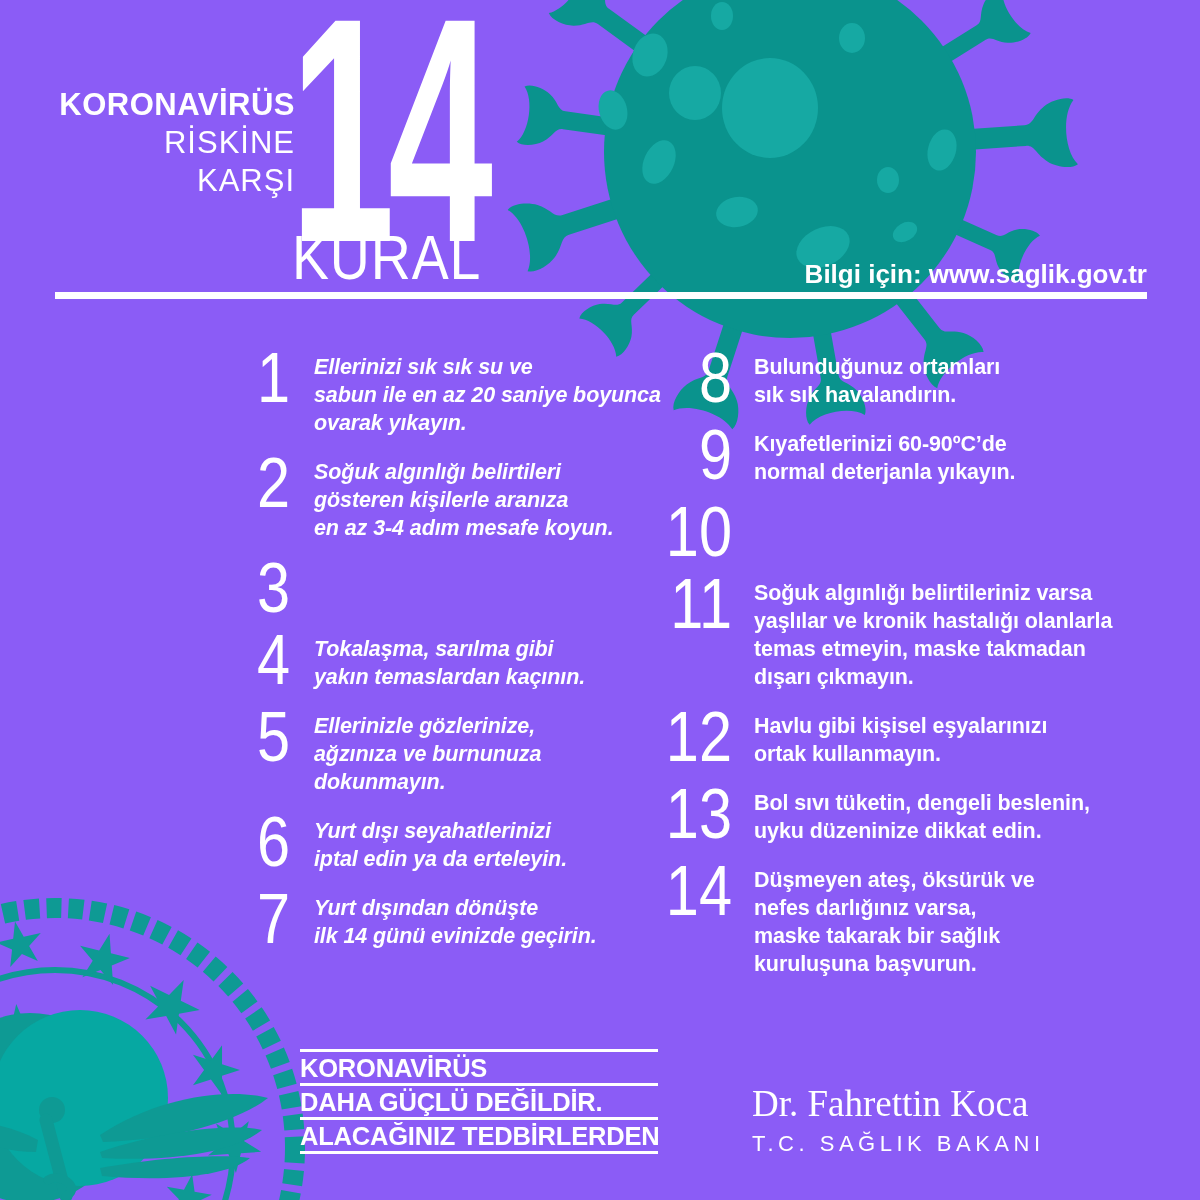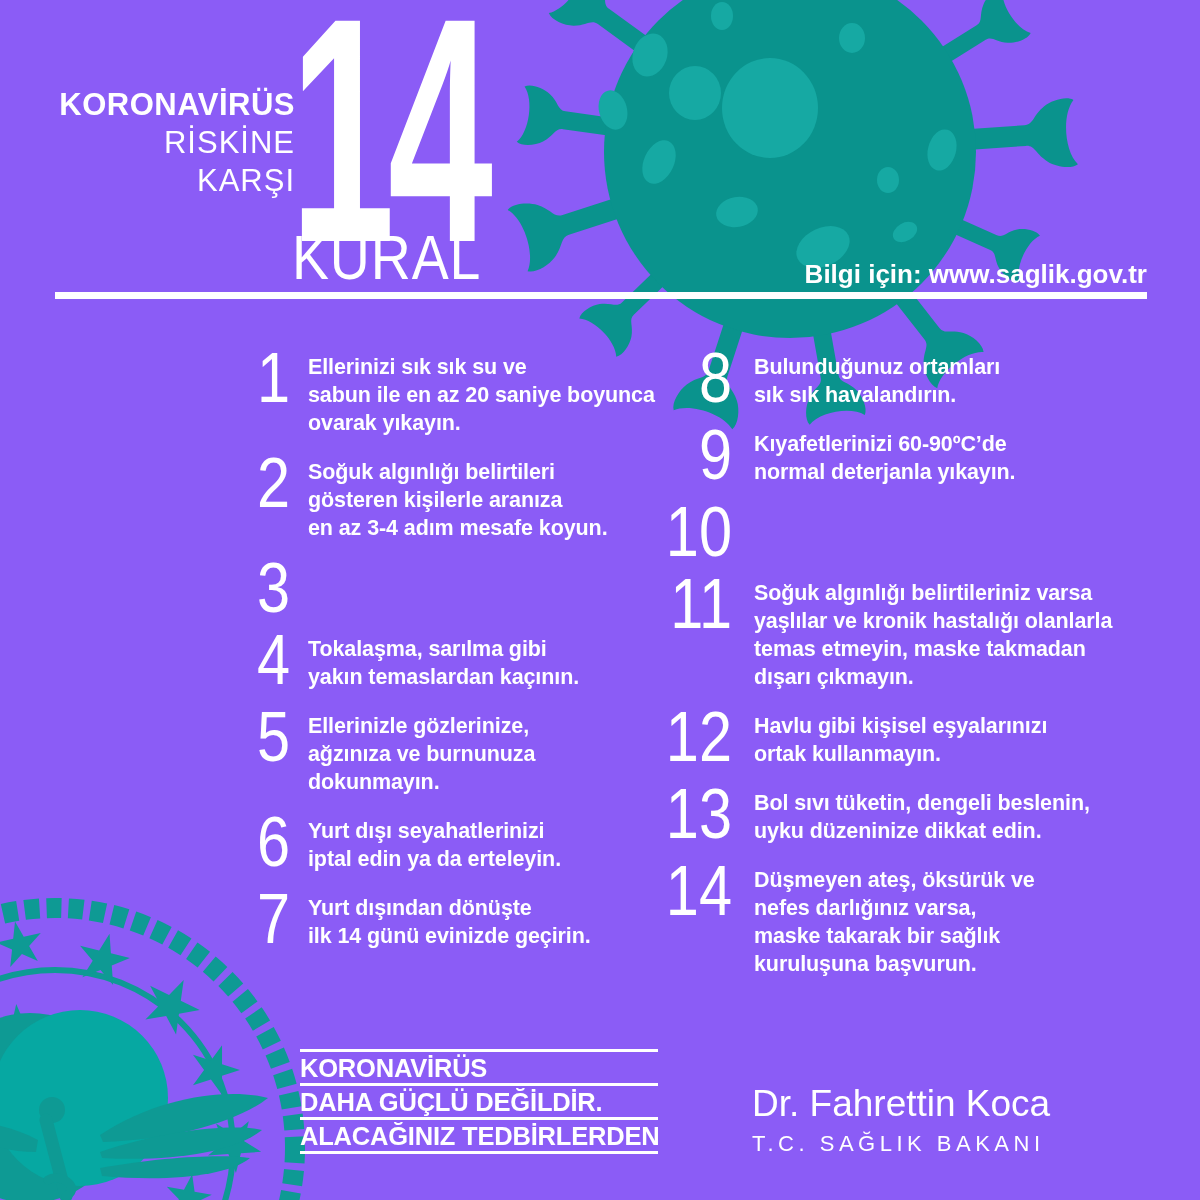--- a/index.html
+++ b/index.html
@@ -33,37 +33,37 @@
   
   .col{position:absolute;}
   .col-left{left:200px;top:352px;width:480px;}
   .col-right{left:642px;top:352px;width:545px;}
   .rule{display:flex;align-items:flex-start;margin-bottom:20px;}
   .rule-number{
     flex:0 0 90px;text-align:right;
     font-size:70px;line-height:52px;font-weight:normal;
     transform:scaleX(0.85);transform-origin:right top;
   }
-  .col-left .rule-text{margin-left:18px;}
+  .col-left .rule-text{margin-left:24px;font-style:italic;}
   .col-right .rule-text{margin-left:22px;}
   .rule-text{
     font-size:21.5px;font-weight:bold;line-height:28px;letter-spacing:-0.1px;
     white-space:pre-line;padding-top:1px;
   }
 
   
   .slogan{position:absolute;left:300px;top:1049px;width:358px;border-top:3px solid #fff;}
   .slogan-line{
     font-size:25.5px;font-weight:bold;line-height:28px;letter-spacing:-0.2px;
     padding:2px 0 1px 0;border-bottom:3px solid #fff;white-space:nowrap;
   }
 
   
   .signature{position:absolute;left:752px;top:1084px;}
-  .sig-name{font-size:37px;font-weight:normal;line-height:40px;}
+  .sig-name{font-size:37px;font-weight:normal;line-height:40px;font-family:Liberation Serif, serif;}
   .sig-title{font-size:22px;font-weight:normal;letter-spacing:4.5px;margin-top:7px;}
 </style>
 </head>
 <body>
 
 <div class="poster">
 
   <svg class="bg-art" viewBox="0 0 1200 1200" aria-hidden="true">
     <defs>
       <path id="spike" d="M -9 8 L -9 -52 C -9 -60 -17 -60 -24 -70 C -29 -77 -32 -90 -28 -96 C -16 -85 16 -85 28 -96 C 32 -90 29 -77 24 -70 C 17 -60 9 -60 9 -52 L 9 8 Z"></path>

